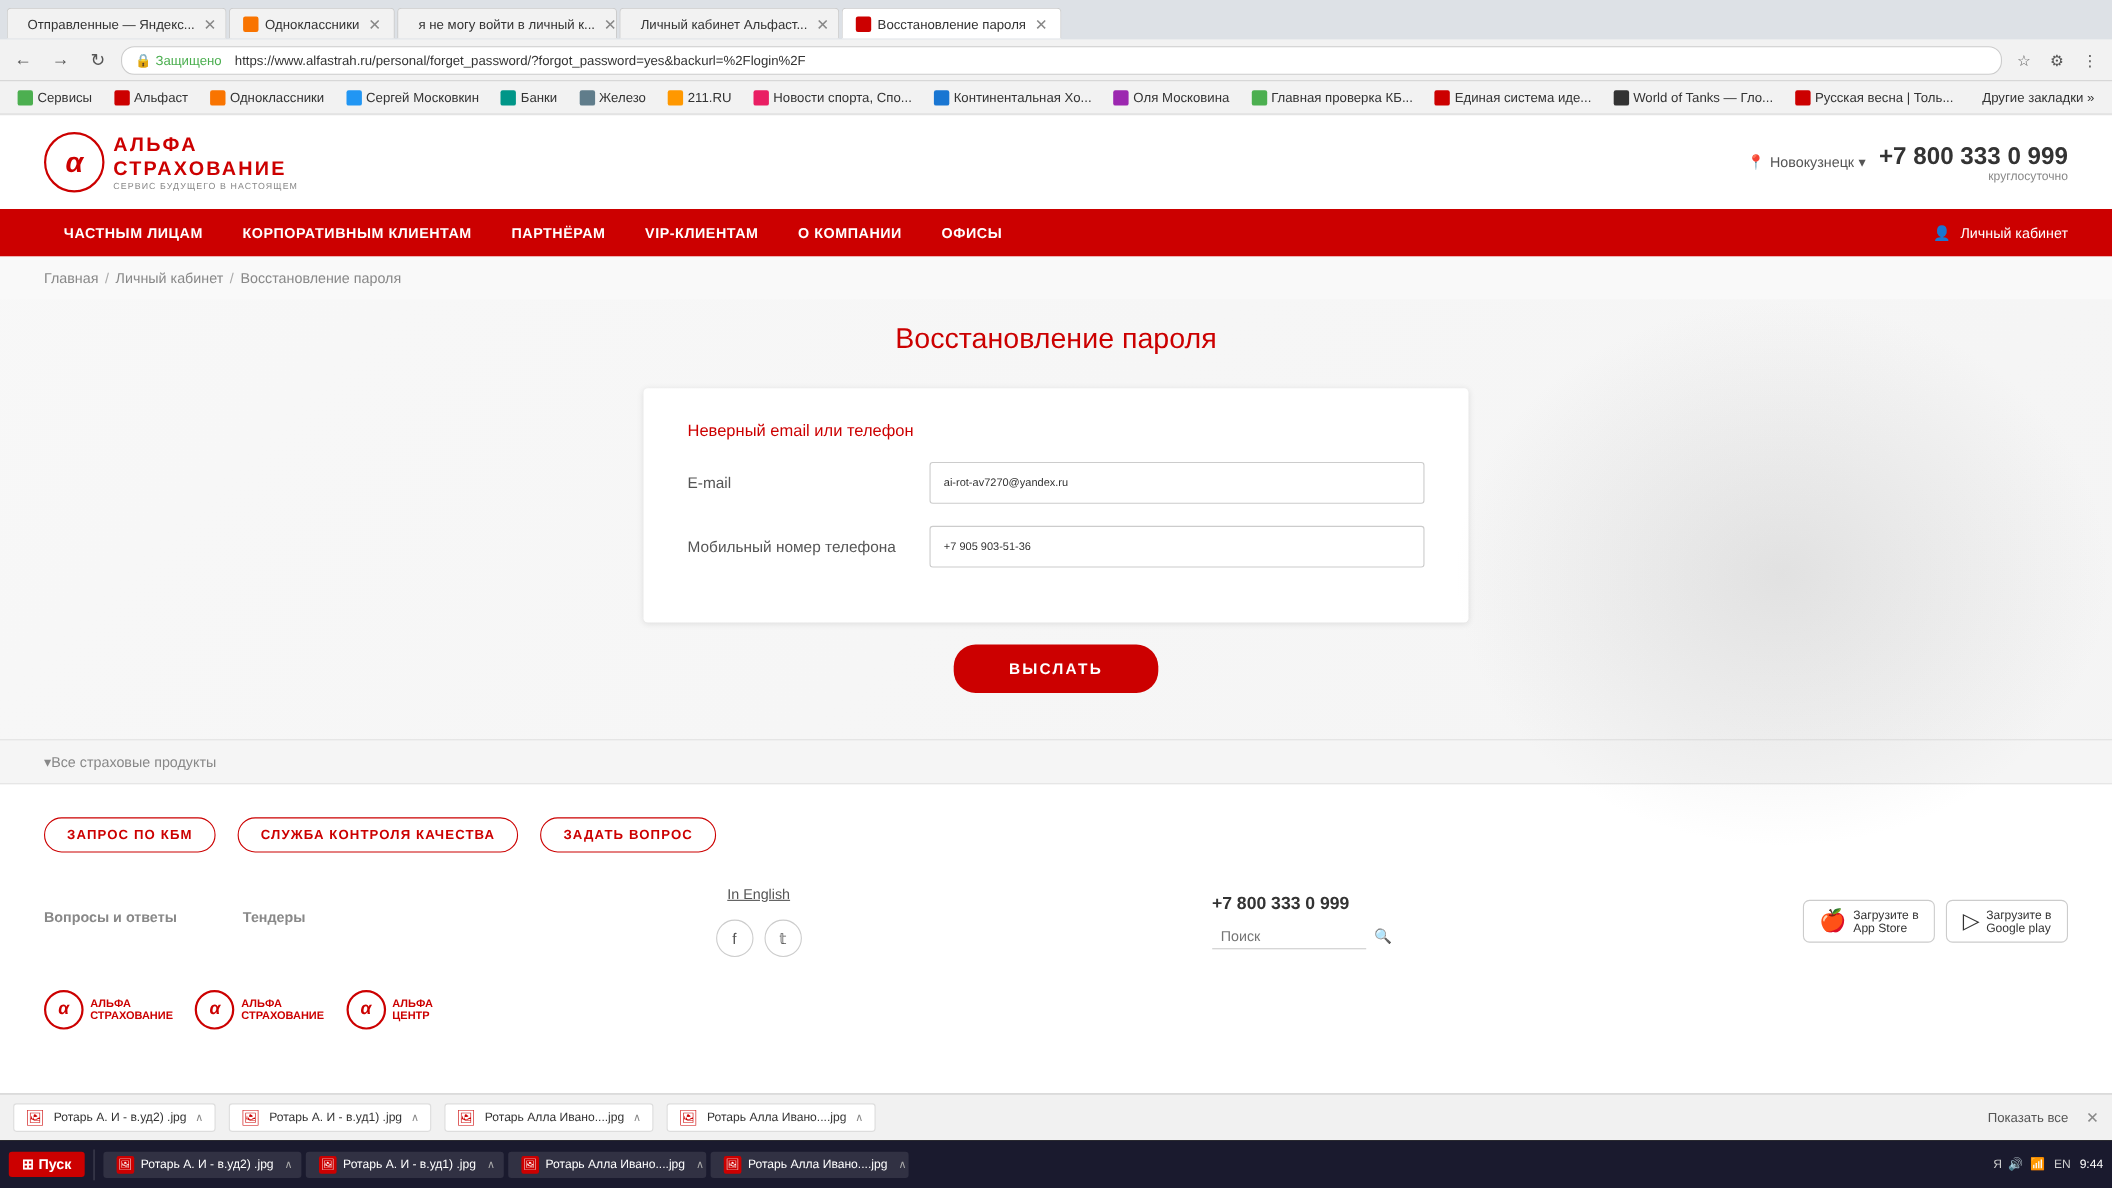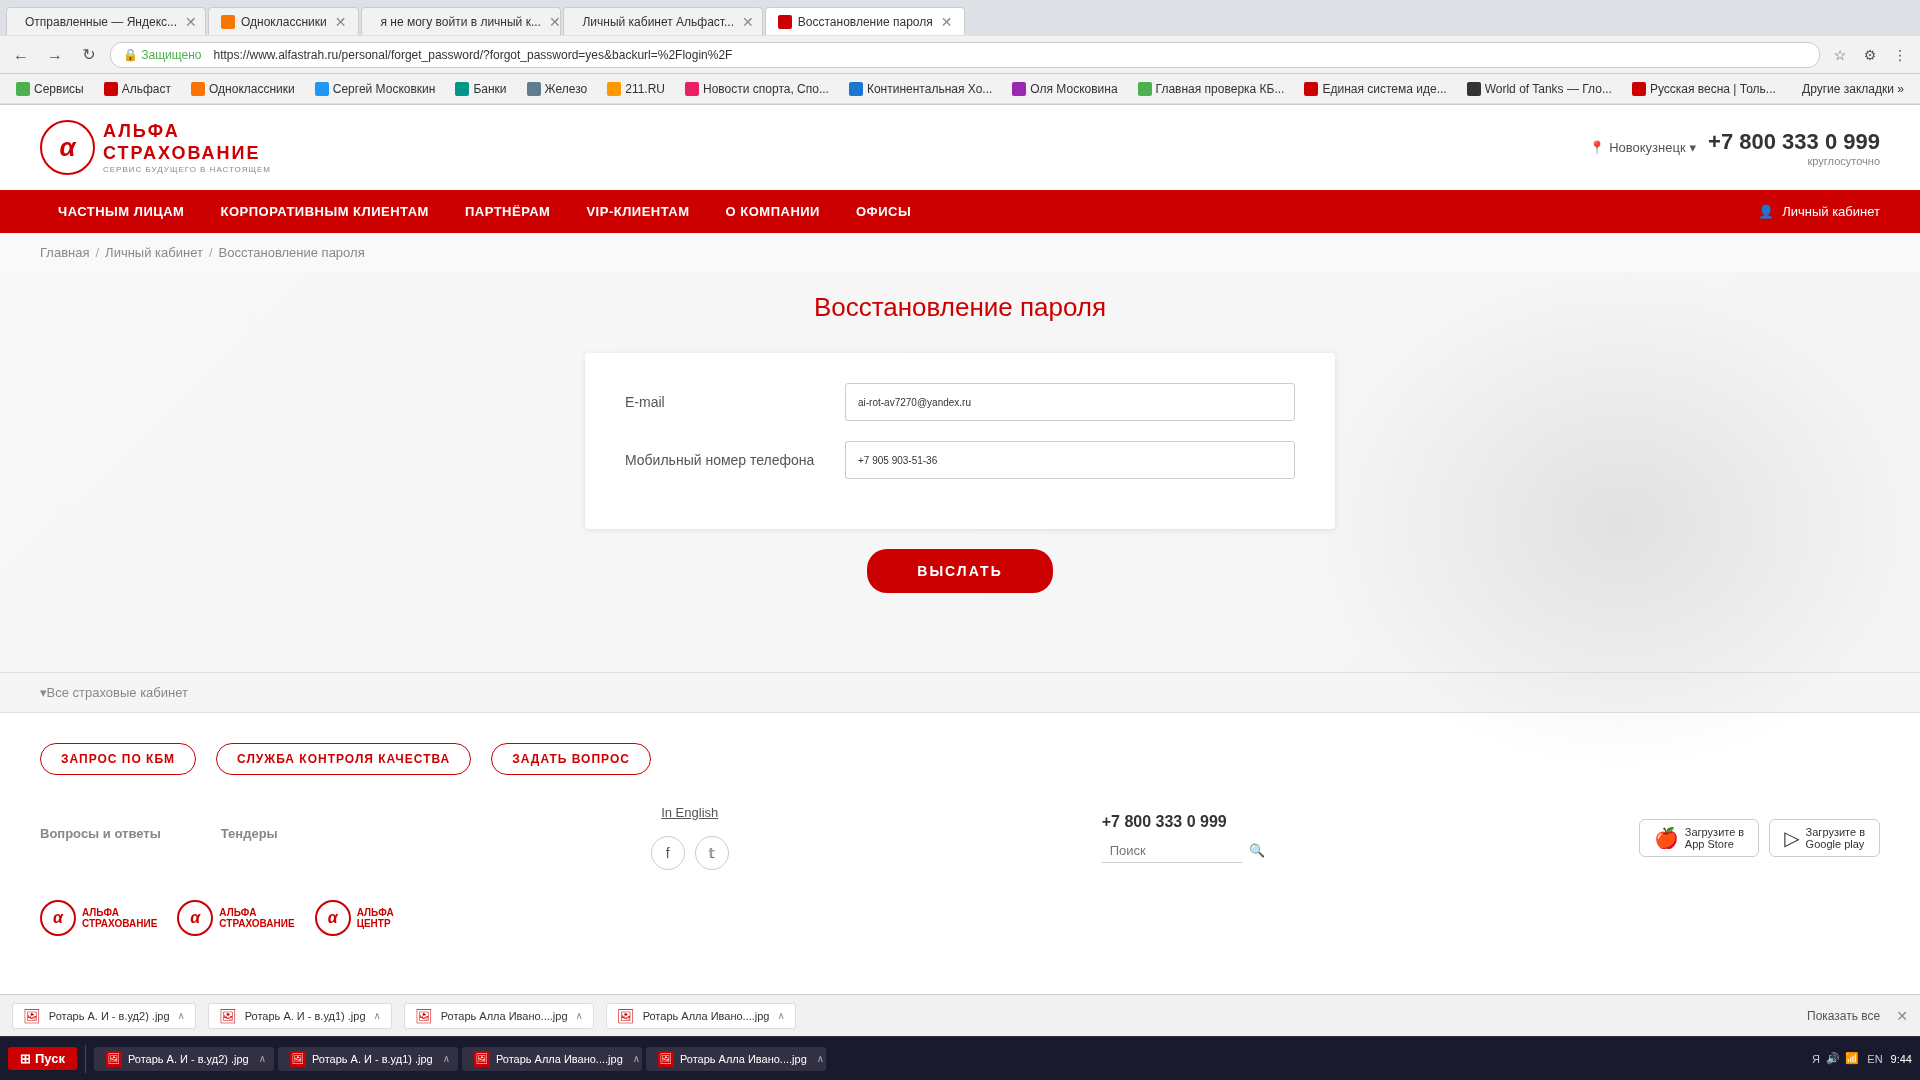--- a/index.html
+++ b/index.html
@@ -280,40 +280,41 @@
     <a href="#">Личный кабинет</a>
     <span class="breadcrumb-sep">/</span>
     <span>Восстановление пароля</span>
   </div>
 
   <div class="page-content">
     <div class="watch-bg"></div>
     <h1 class="page-title">Восстановление пароля</h1>
 
     <div class="form-card">
+      <div class="error-msg">Неверный email или телефон</div>
 
       <div class="form-row">
         <div class="form-label">E-mail</div>
         <input class="form-input" type="email" value="ai-rot-av7270@yandex.ru" style="">
       </div>
 
       <div class="form-row">
         <div class="form-label">Мобильный номер телефона</div>
         <input class="form-input" type="tel" value="+7 905 903-51-36" style="">
       </div>
     </div>
 
     <div class="submit-btn-wrap">
       <button class="submit-btn">ВЫСЛАТЬ</button>
     </div>
   </div>
 
   <div class="insurance-products-bar">
     <span>▾ </span>
-    <span>Все страховые кабинет</span>
+    <span>Все страховые продукты</span>
   </div>
 
   <div class="site-footer">
     <div class="footer-top">
       <button class="footer-btn">ЗАПРОС ПО КБМ</button>
       <button class="footer-btn">СЛУЖБА КОНТРОЛЯ КАЧЕСТВА</button>
       <button class="footer-btn">ЗАДАТЬ ВОПРОС</button>
     </div>
 
     <div class="footer-mid">

